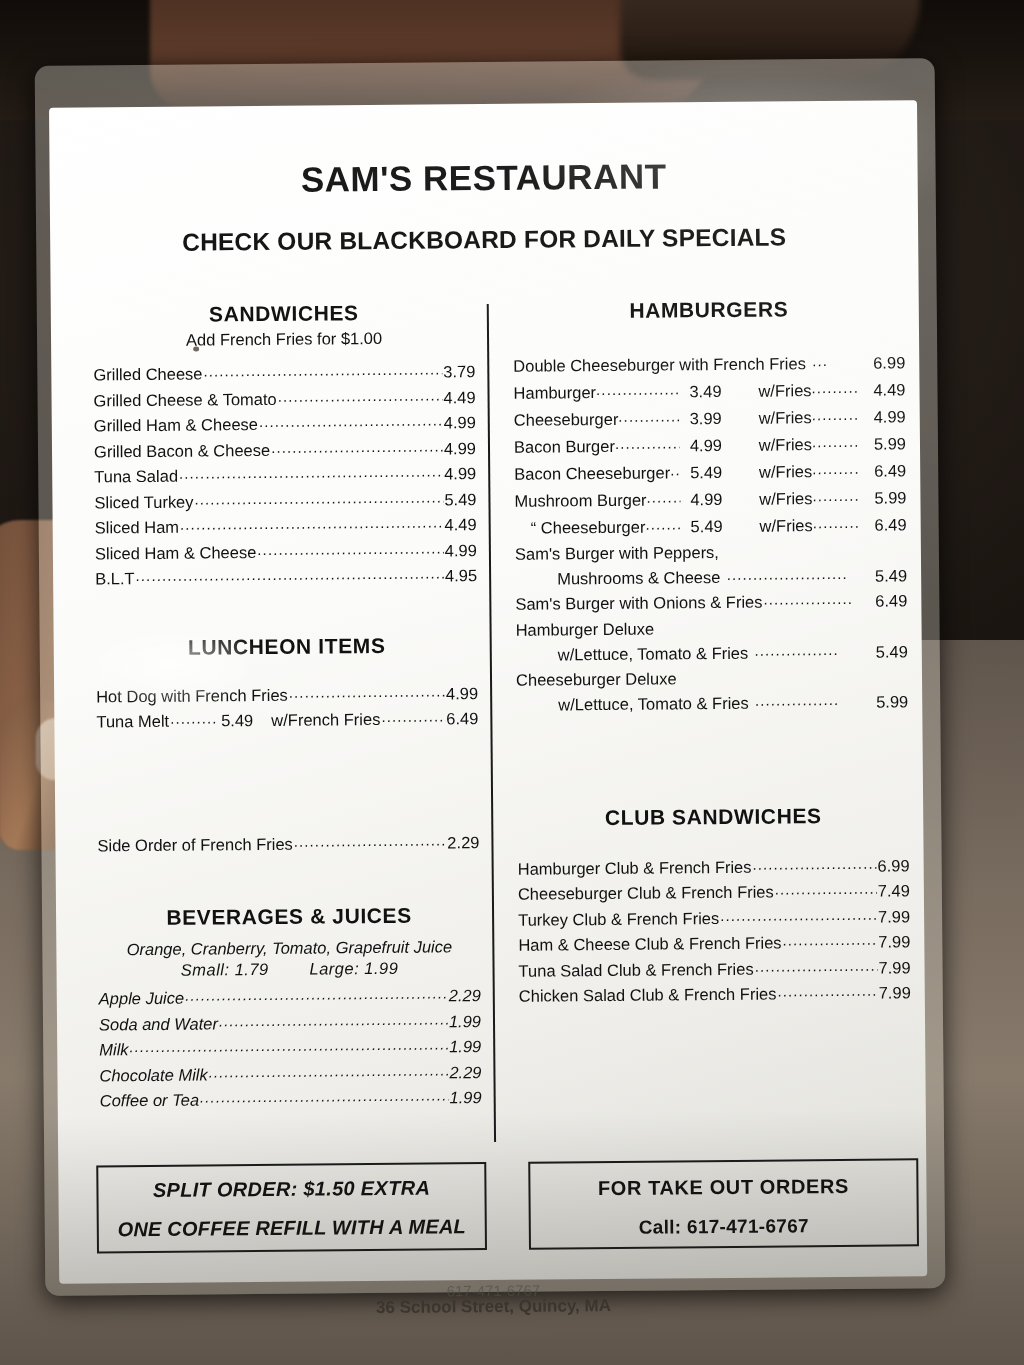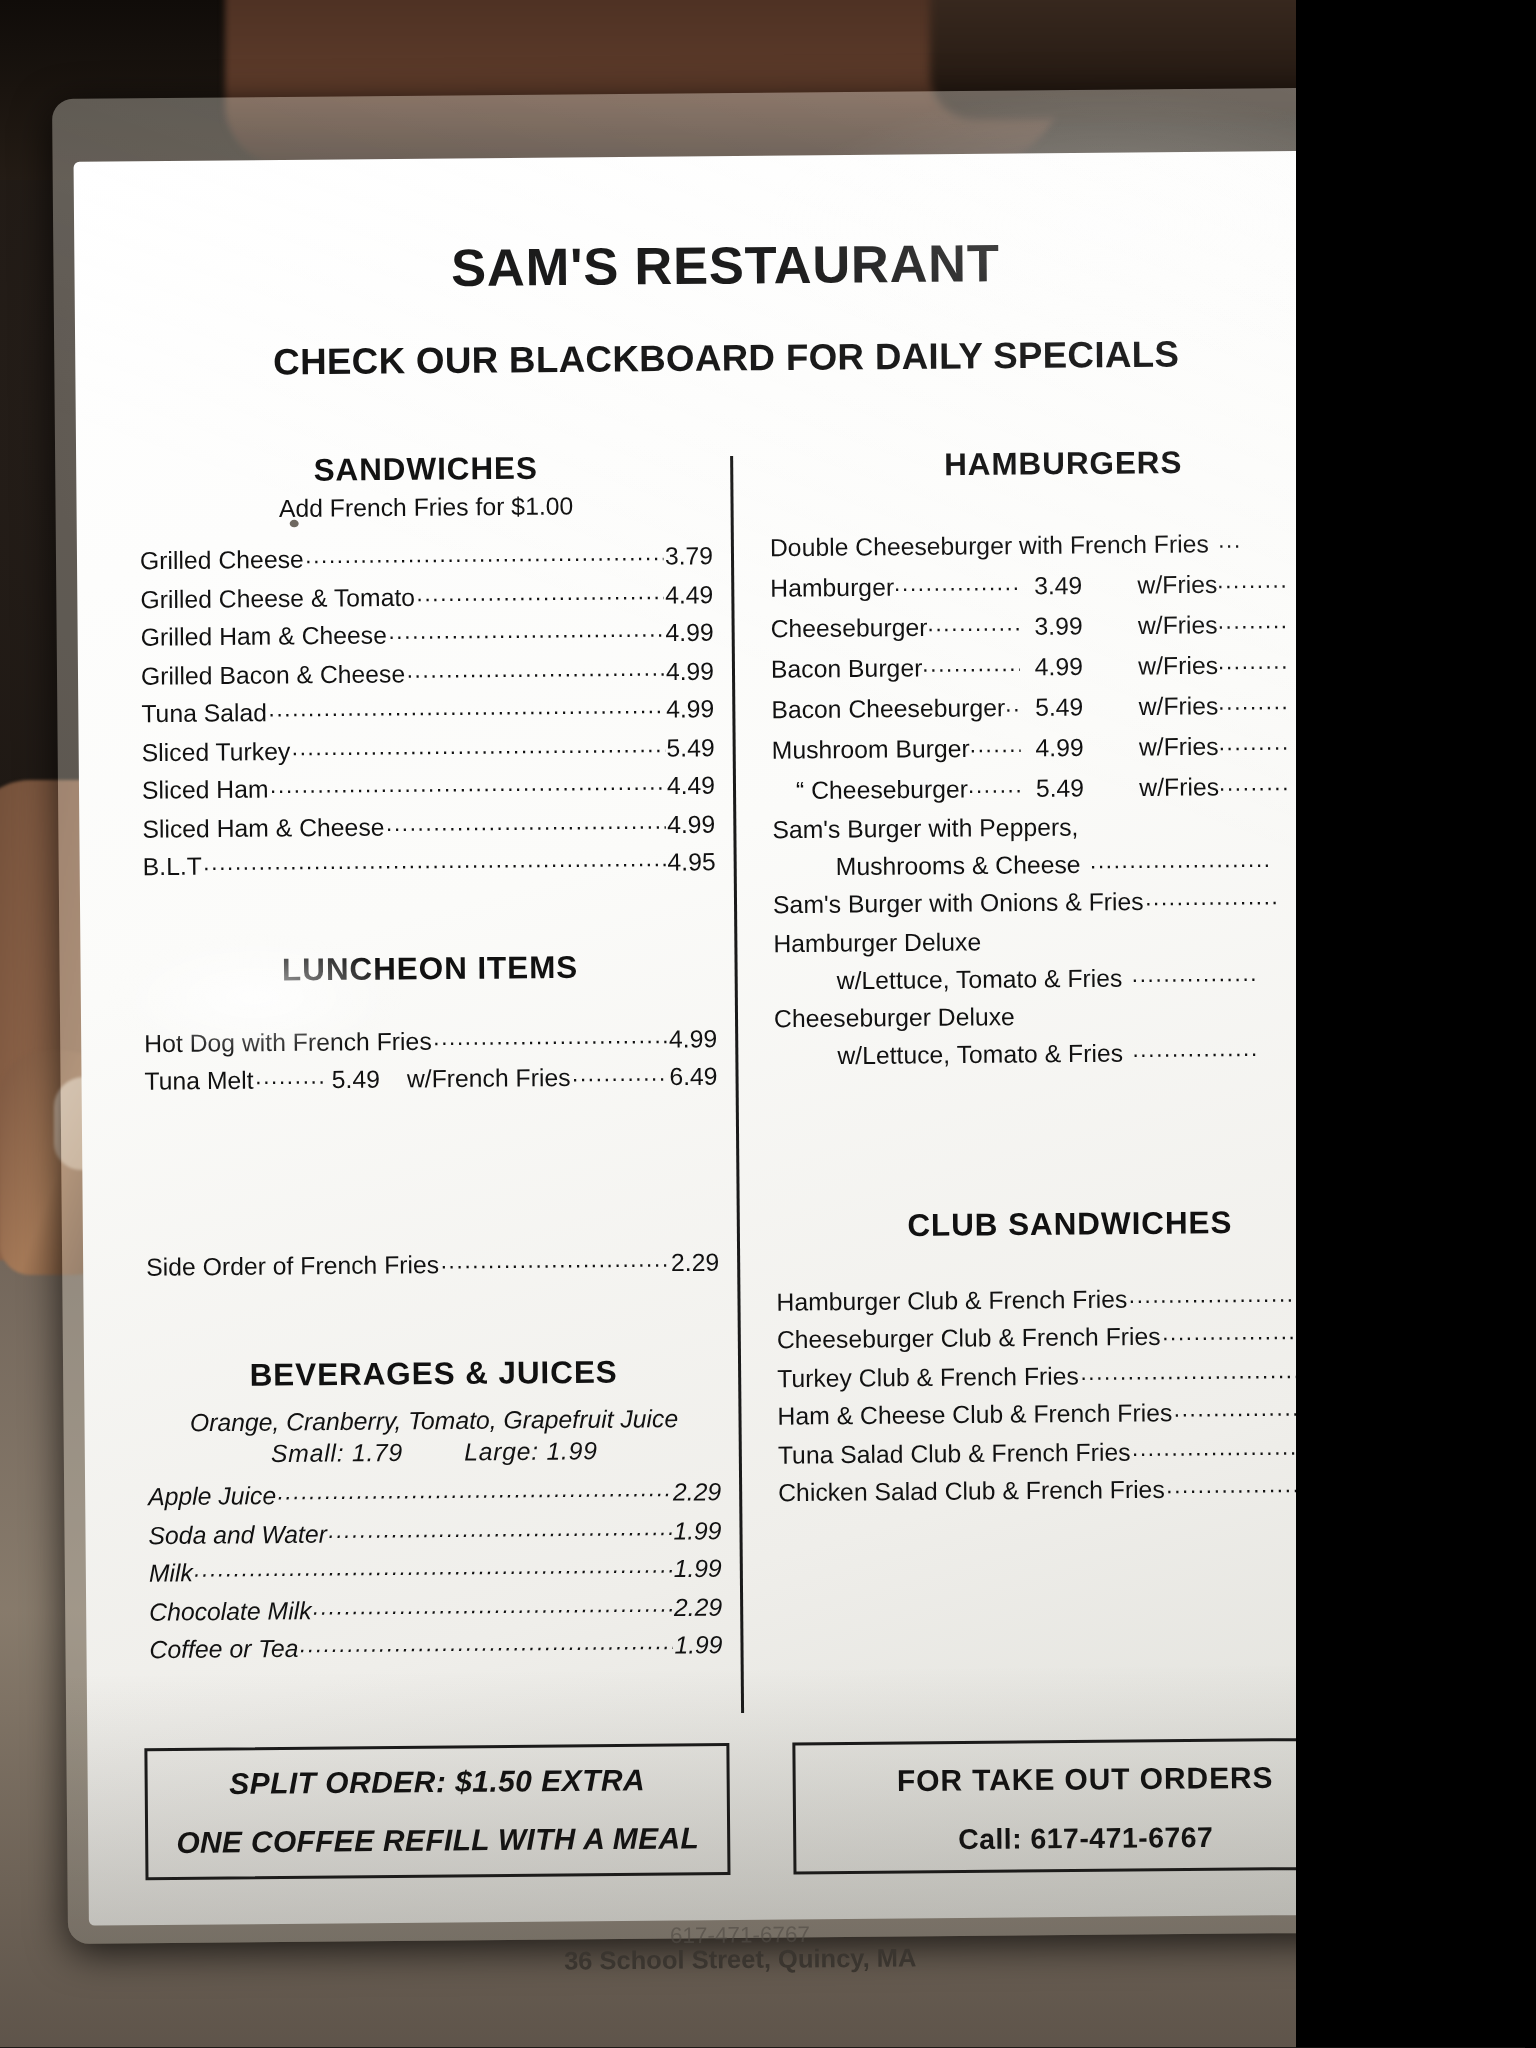--- a/index.html
+++ b/index.html
@@ -8,21 +8,21 @@
     background: #000;
   }
   body {
     width: 1024px;
     height: 1365px;
     overflow: hidden;
     font-family: "Liberation Sans", sans-serif;
   }
   #scene {
     position: relative;
-    width: 864px;
+    width: 1024px;
     height: 1365px;
     background:
       radial-gradient(ellipse 900px 600px at 50% 20%, #3a3129 0%, #241d18 45%, #16110d 100%);
     overflow: hidden;
   }
   
   .bg-table {
     position: absolute;
     left: 0; top: 640px; width: 1024px; height: 725px;
     background: linear-gradient(180deg, #6d6157 0%, #8a7c6e 35%, #9b8d7c 60%, #6b6055 100%);

